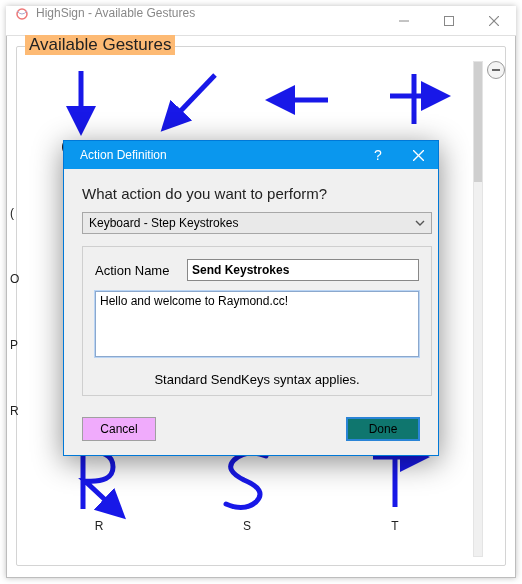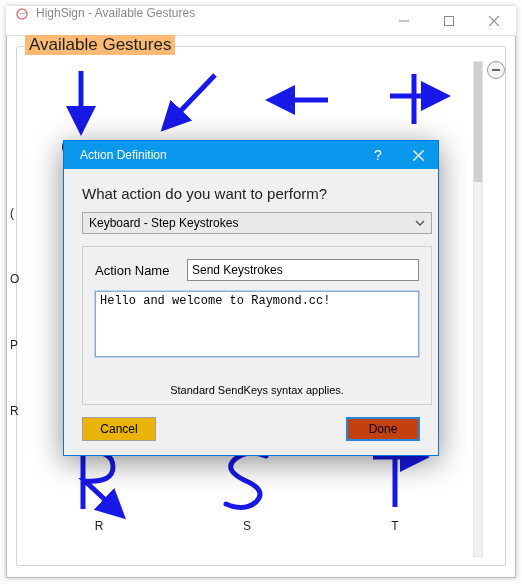--- a/index.html
+++ b/index.html
@@ -218,55 +218,56 @@
     font-family: Arial, sans-serif;
   }
   .txtinput {
     flex: 1;
     height: 22px;
     border: 1px solid #888;
     background: #fff;
     padding: 0 4px;
     font-size: 12px;
     font-family: Arial, sans-serif;
+    font-weight: bold;
   }
   .textarea {
     width: 100%;
     height: 66px;
     border: 1px solid #8ba8cd;
     background: #fff;
     padding: 2px 4px;
     font-size: 12px;
-    font-family: Liberation Mono, monospace;
+    font-family: Liberation Sans, sans-serif;
     resize: none;
     outline: 1px solid #b9d4f4;
   }
   .hint {
     text-align: center;
-    font-size: 11px;
-    margin-top: 24px;
+    font-size: 13px;
+    margin-top: 12px;
     font-family: Arial, sans-serif;
   }
   .btnrow {
     position: absolute;
     left: 18px; right: 18px; bottom: 14px;
     display: flex;
     justify-content: space-between;
   }
   .btn {
     width: 74px; height: 24px;
     border: 1px solid #a0a0a0;
-    background: #eab308;
+    background: #f0abfc;
     font-size: 12px;
     font-family: Arial, sans-serif;
     display: flex; align-items: center; justify-content: center;
   }
   .btn.primary {
     border: 2px solid #2a84d6;
-    background: #c2410c;
+    background: #0f766e;
     justify-content: center;
   }
 </style>
 </head>
 <body>
 
 <div class="outer-shadow"></div>
 
 <div class="win">
   <div class="titlebar">

